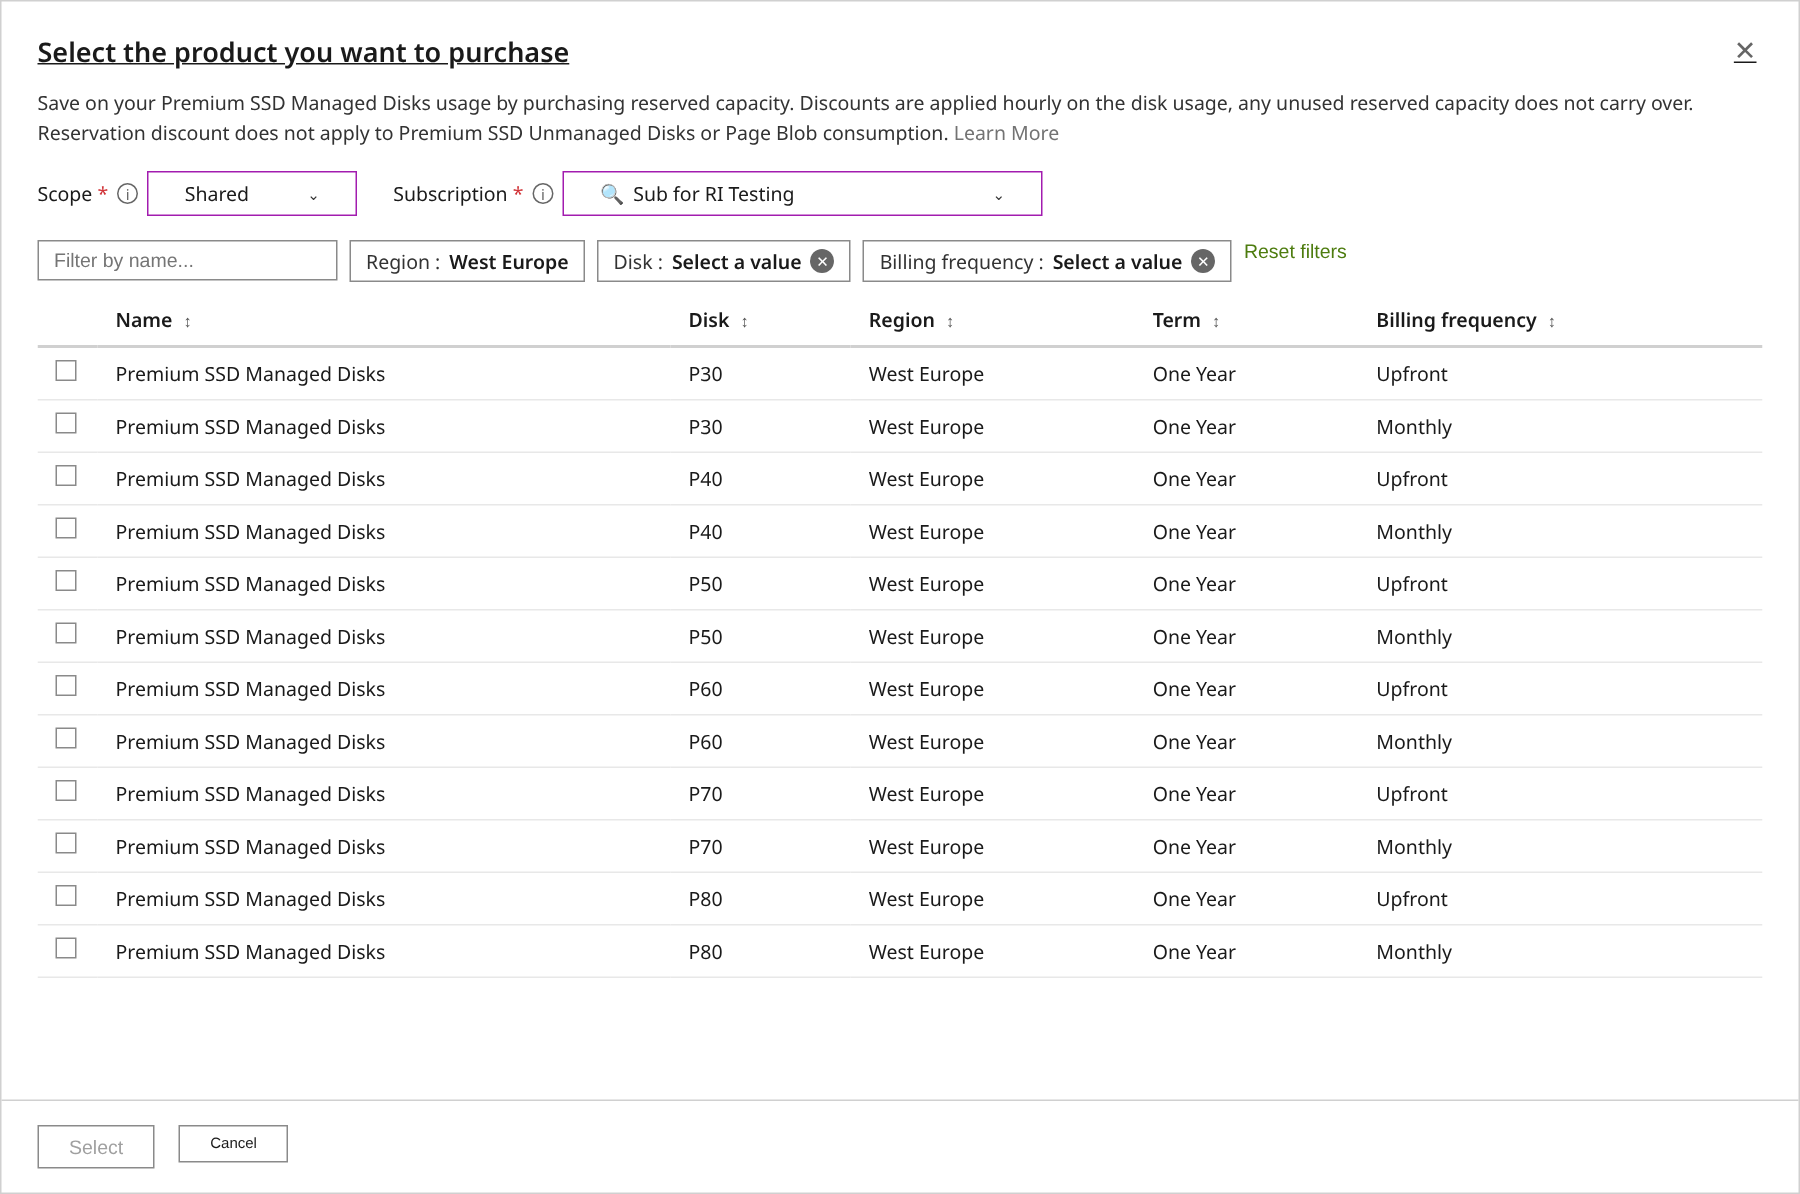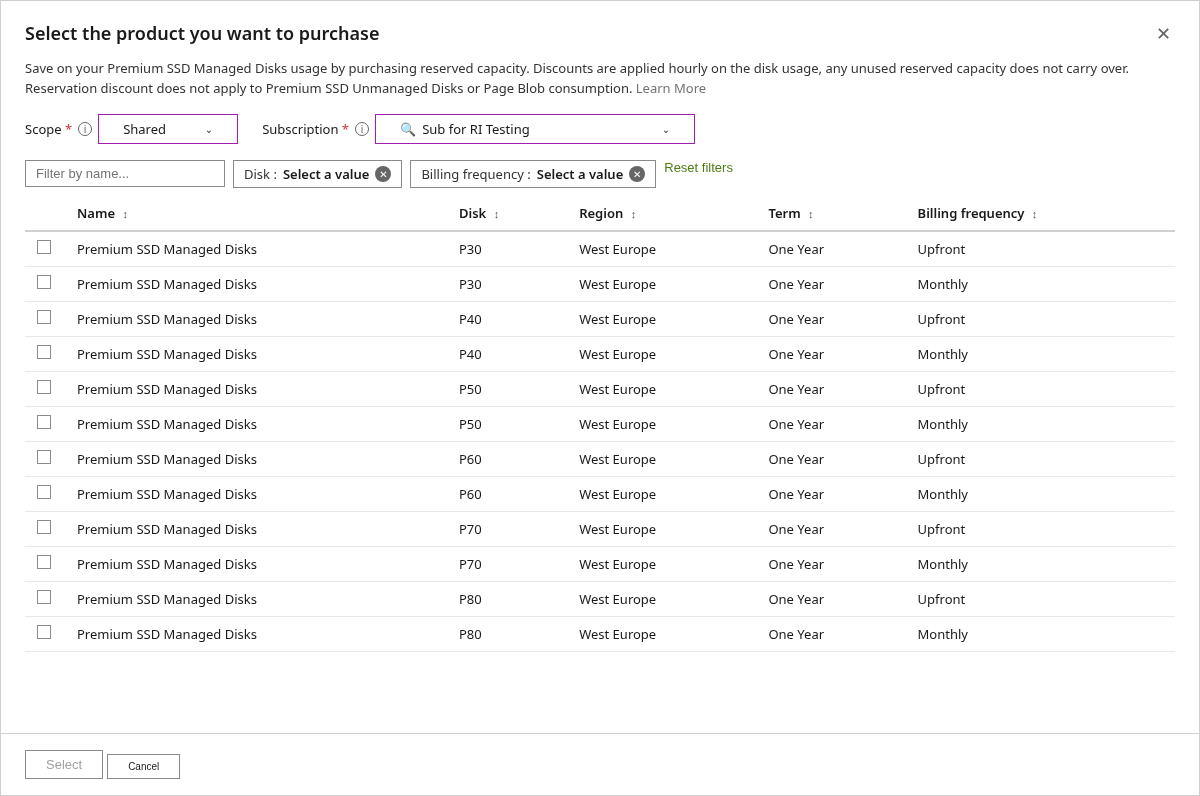--- a/index.html
+++ b/index.html
@@ -13,24 +13,25 @@
       width: 1200px;
       min-height: 796px;
       background: #fff;
       border: 1px solid #d0d0d0;
       position: relative;
       display: flex;
       flex-direction: column;
     }
     .dialog-header {
       display: flex;
-      align-items: flex-start;
+      align-items: flex-end;
       justify-content: space-between;
       padding: 20px 24px 12px 24px;
       border-bottom: none;
+      text-decoration: underline;
     }
     .dialog-title {
       font-size: 18px;
       font-weight: 600;
       color: #1a1a1a;
     }
     .close-btn {
       background: none;
       border: none;
       cursor: pointer;
@@ -180,22 +181,22 @@
     }
     td {
       padding: 8px 12px;
       font-size: 13px;
       color: #1a1a1a;
       border-bottom: 1px solid #e8e8e8;
     }
     .first-col { width: 40px; }
     .dialog-footer {
       display: flex;
-      align-items: flex-end;
-      gap: 4px;
+      align-items: flex-start;
+      gap: 16px;
       padding: 16px 24px;
       border-top: 1px solid #d0d0d0;
       margin-top: auto;
     }
     .btn-select {
       padding: 6px 20px;
       background: #fff;
       border: 1px solid #8a8a8a;
       font-size: 13px;
       cursor: not-allowed;
@@ -259,20 +260,24 @@
           <span class="subscription-search-icon">🔍</span>
           <span class="dropdown-value">Sub for RI Testing</span>
           <span class="dropdown-arrow">⌄</span>
         </div>
       </div>
     </div>
 
     <div class="filter-row">
       <input class="filter-input" type="text" placeholder="Filter by name..." style="">
 
+      <div class="filter-chip">
+        <span class="filter-chip-key">Region : </span>
+        <span class="filter-chip-val">West Europe</span>
+      </div>
 
       <div class="filter-chip">
         <span class="filter-chip-key">Disk : </span>
         <span class="filter-chip-val">Select a value</span>
         <span class="filter-chip-close">✕</span>
       </div>
 
       <div class="filter-chip">
         <span class="filter-chip-key">Billing frequency : </span>
         <span class="filter-chip-val">Select a value</span>

